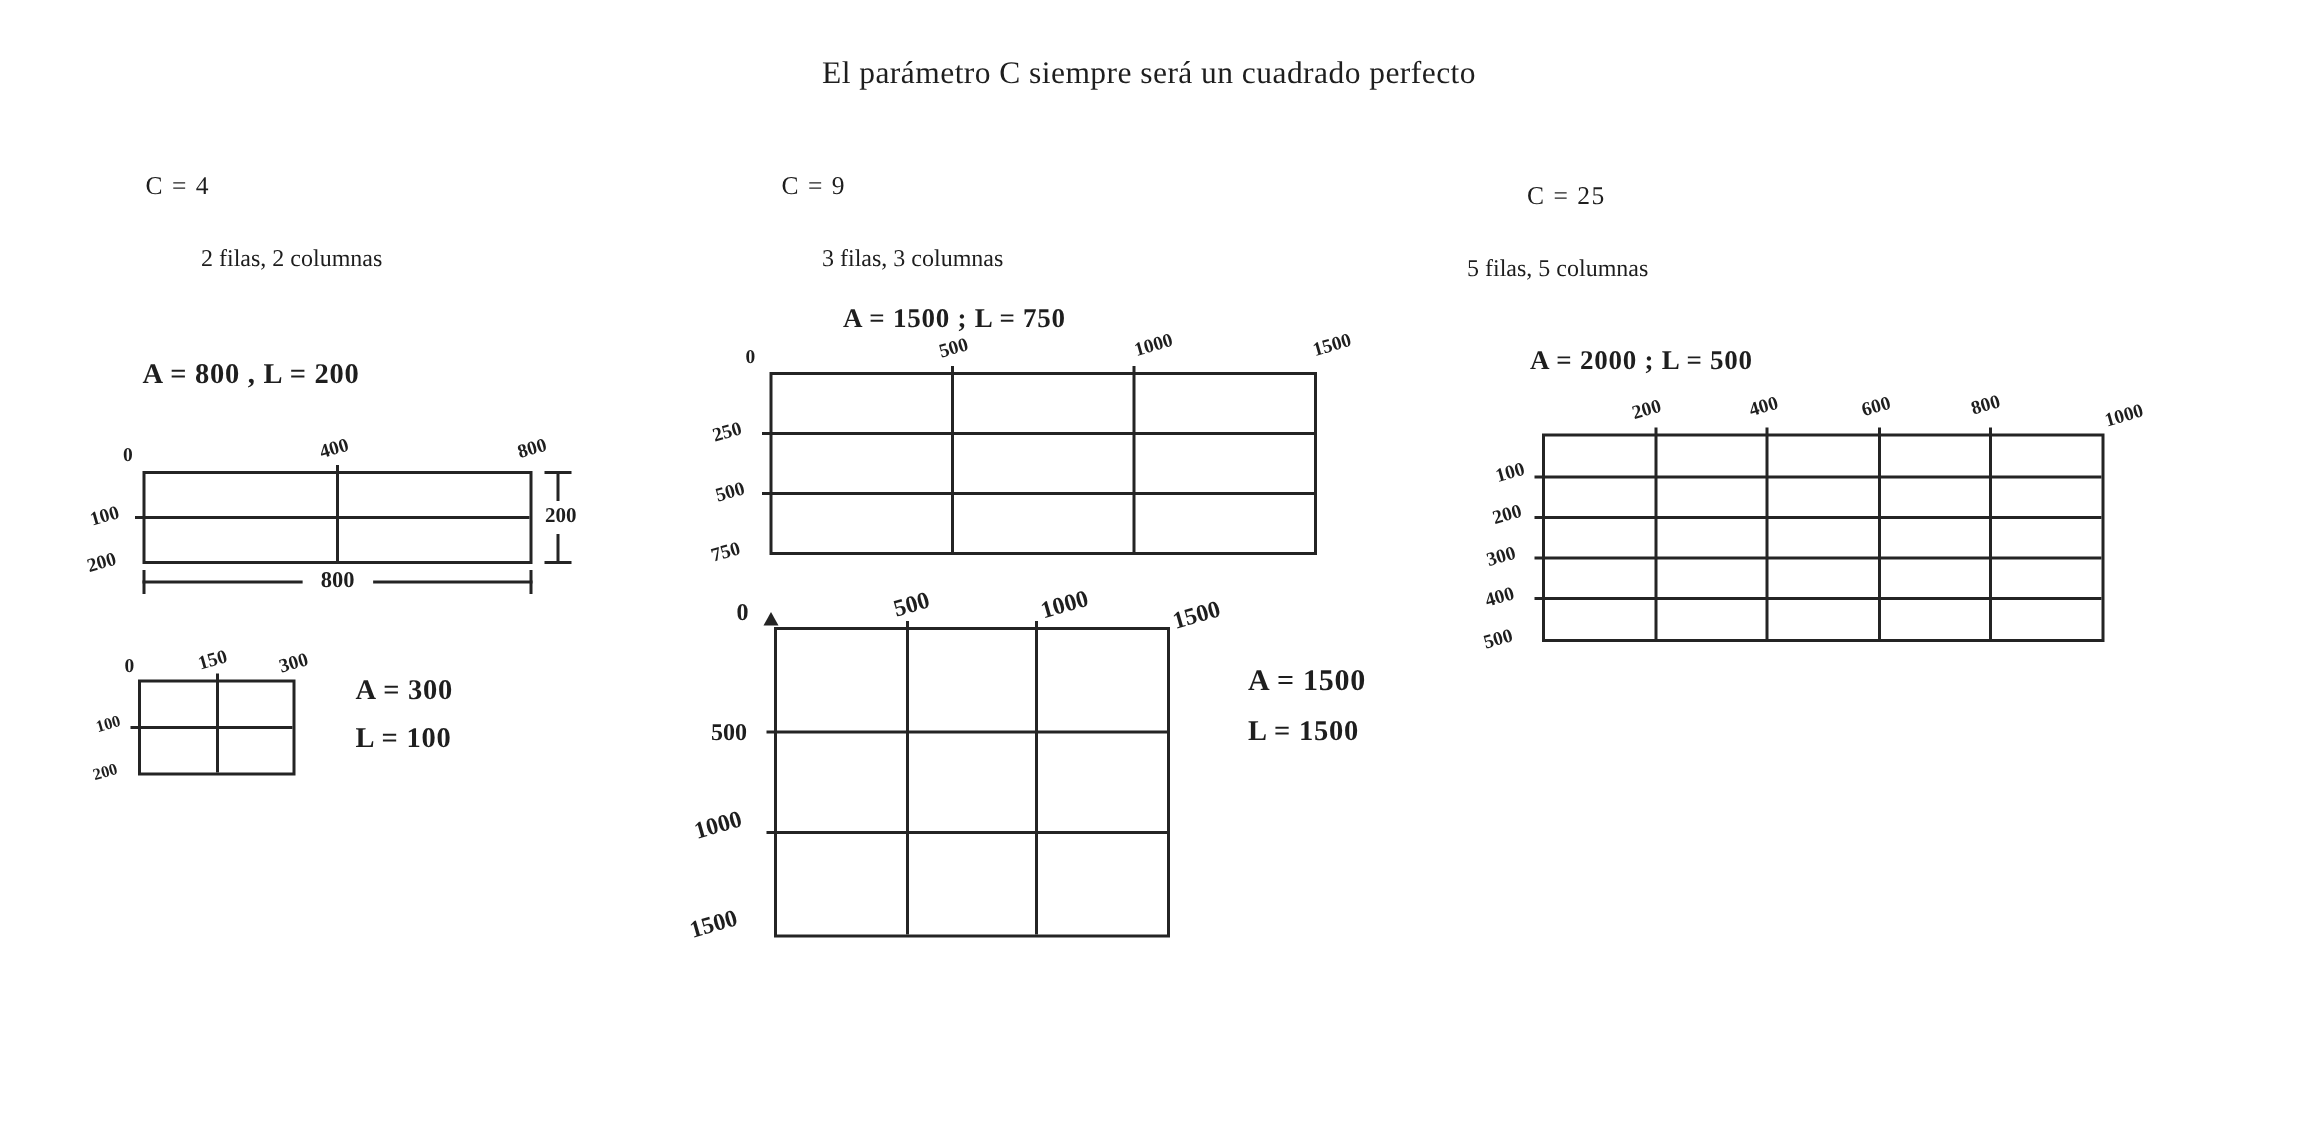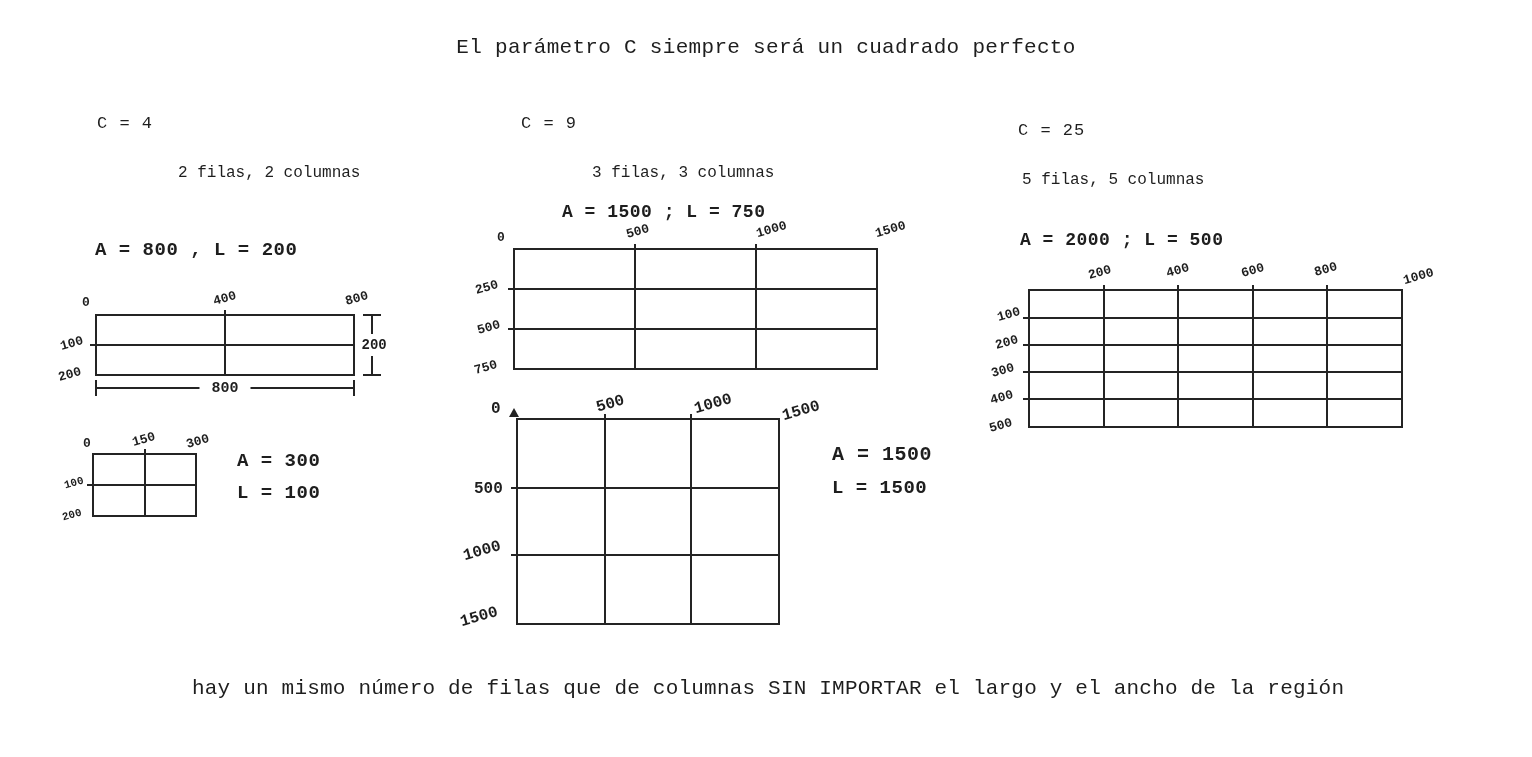--- a/index.html
+++ b/index.html
@@ -1,24 +1,24 @@
 <!DOCTYPE html>
 <html><head>
 <meta charset="utf-8">
 <style>
   html,body{margin:0;padding:0;background:#fff;}
   #canvas{
     position:relative;width:1532px;height:757px;background:#ffffff;
-    font-family:Liberation Mono, monospace;color:#1e1e1e;overflow:hidden;
+    font-family:Liberation Serif, serif;color:#1e1e1e;overflow:hidden;
   }
   .abs{position:absolute;}
   .title{left:0;right:0;top:36px;text-align:center;font-size:21px;letter-spacing:.3px;}
   .footer-line{left:192px;font-size:21px;letter-spacing:.2px;}
   .c-label{font-size:17px;letter-spacing:1px;}
-  .size-label{font-size:16px;margin-left:44px;}
+  .size-label{font-size:16px;}
   .params{font-size:18px;font-weight:bold;letter-spacing:.5px;}
   .ggroup{position:absolute;}
   .grid{position:absolute;left:0;top:0;right:0;bottom:0;border:2px solid #242424;}
   .grid .vline{position:absolute;top:-6px;bottom:0;width:2px;background:#242424;transform:translateX(-1px);}
   .grid .hline{position:absolute;left:-7px;right:0;height:2px;background:#242424;transform:translateY(-1px);}
   .tick{position:absolute;font-size:13px;font-weight:bold;white-space:nowrap;}
   .tick.big{font-size:16px;}
   .sl{transform:rotate(-16deg);}
   
   .dim-v{position:absolute;}
@@ -144,15 +144,14 @@
     <span class="tick sl" style="left:213px;top:-26px;">600</span>
     <span class="tick sl" style="left:286px;top:-27px;">800</span>
     <span class="tick sl" style="left:375px;top:-20px;">1000</span>
     <span class="tick sl" style="left:-31px;top:18px;">100</span>
     <span class="tick sl" style="left:-33px;top:46px;">200</span>
     <span class="tick sl" style="left:-37px;top:74px;">300</span>
     <span class="tick sl" style="left:-38px;top:101px;">400</span>
     <span class="tick sl" style="left:-39px;top:129px;">500</span>
   </div>
 
-  <div class="abs footer-line" style="top:677px;">hay un mismo número de filas que de columnas SIN IMPORTAR el largo y el ancho de la región</div>
 
 </div>
 
 </body></html>

